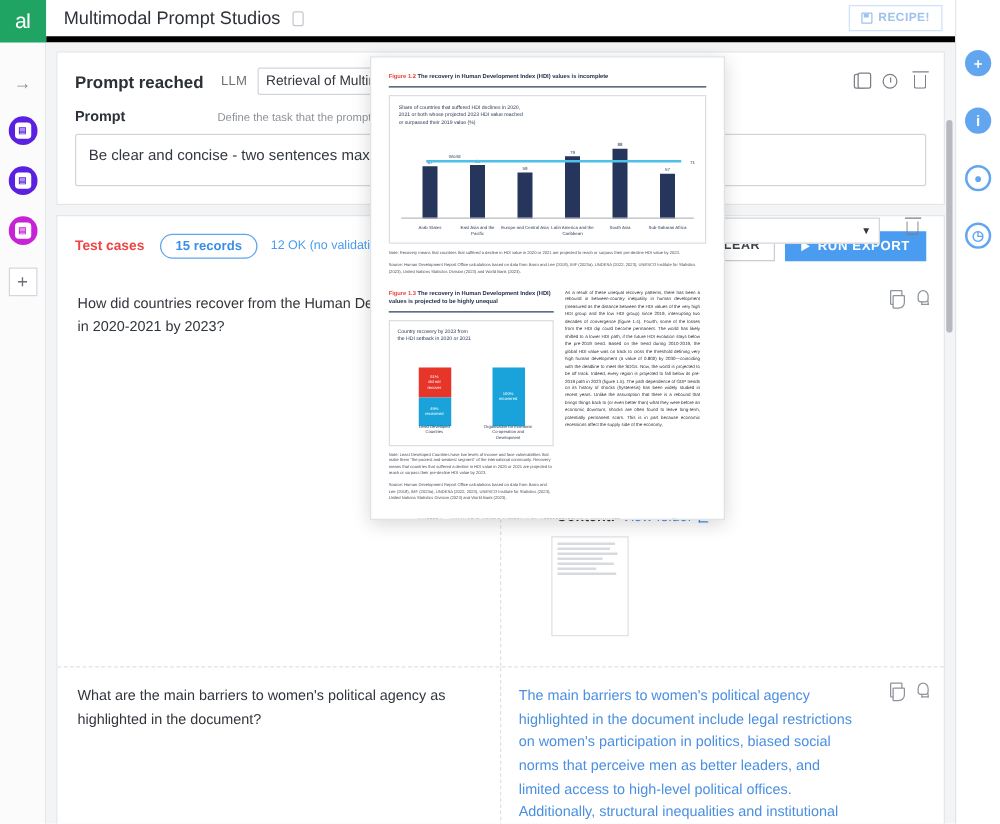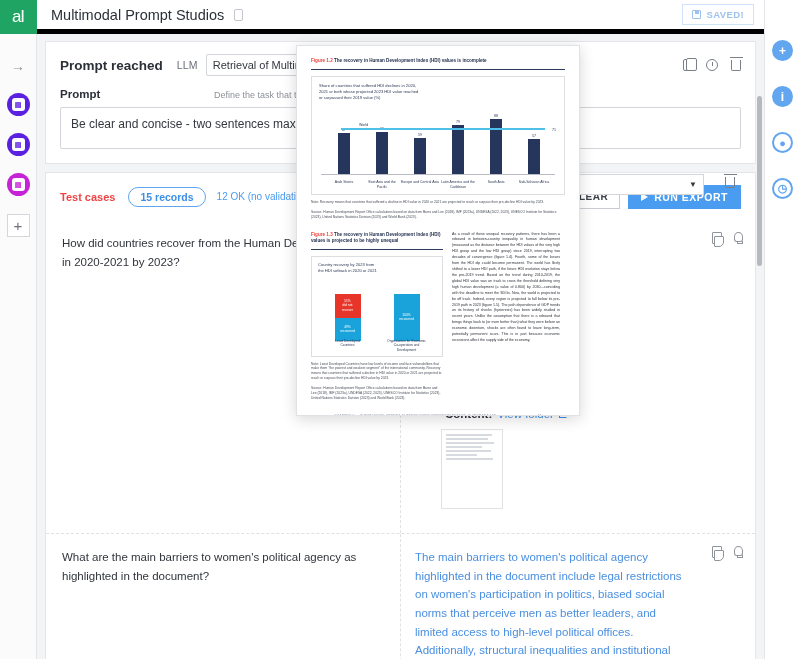--- a/index.html
+++ b/index.html
@@ -115,21 +115,21 @@
   .ico-trash{width:10px;height:11px;border:1.2px solid #7b8088;border-top:none;border-radius:0 0 2px 2px;position:relative;}
   .ico-trash::before{content:"";position:absolute;left:-2.2px;top:-3px;width:13px;height:1.4px;background:#7b8088;}
   .export-btn {
     margin-left: 4px; border: 1px solid #4a9cf0; color: #3c8fe8; background: #fff;
     font-size: 9.5px; font-weight: bold; letter-spacing: .5px; padding: 5px 9px;
   }
 
   
   .pd-body { padding: 6px 14px 14px 14px; }
   .prompt-row { display: flex; align-items: baseline; margin-bottom: 7px; }
-  .prompt-label { font-size: 11.5px; font-weight: bold; color: #2c3038; width: 154px;}
+  .prompt-label { font-size: 11.5px; font-weight: bold; color: #2c3038; width: 114px;}
   .prompt-hint { font-size: 9px; color: #8d9199; }
   .prompt-input {
     border: 1px solid #d2d5da; border-radius: 2px; height: 42px;
     font-size: 12px; color: #33373e; padding: 9px 10px; background:#fff;
     width: 100%;
   }
   .colvar-wrap { position:absolute; right: 18px; top: 118px; width: 215px; }
   .colvar-label { font-size: 9.5px; color: #6c7179; margin-bottom:3px; }
   .colvar-sel {
     height: 21px; border: 1px solid #d2d5da; background: #fff;
@@ -263,21 +263,21 @@
       <div class="inner" style="color:#c622d6">▤</div>
     </div>
     <div class="rail-plus">+</div>
   </div>
 
   <div class="topbar">
     <div class="app-title">Multimodal Prompt Studios</div>
     <div class="title-copy-icon"></div>
     <div class="saved-btn">
       <span class="save-glyph"></span>
-      <span>SAVED!</span>
+      <span>RECIPE!</span>
     </div>
     <div class="collapse-arrow">←</div>
   </div>
 
   <div class="main">
 
     <div class="card" style="position:relative;">
       <div class="pd-head">
         <div class="pd-title">Prompt reached</div>
         <div class="pd-llm-label">LLM</div>

